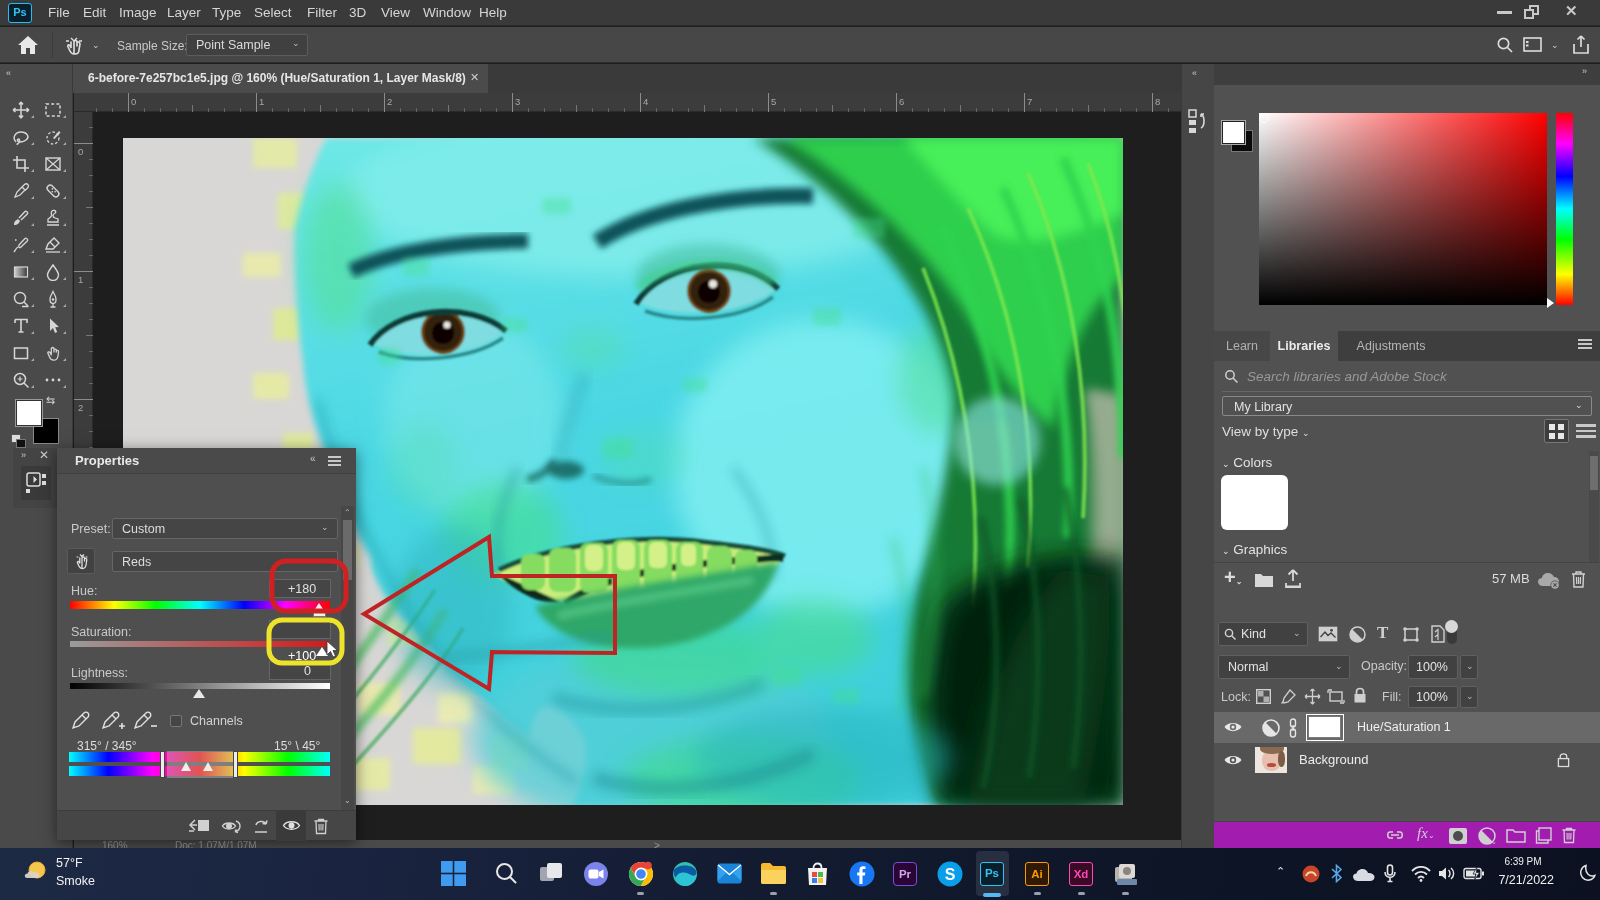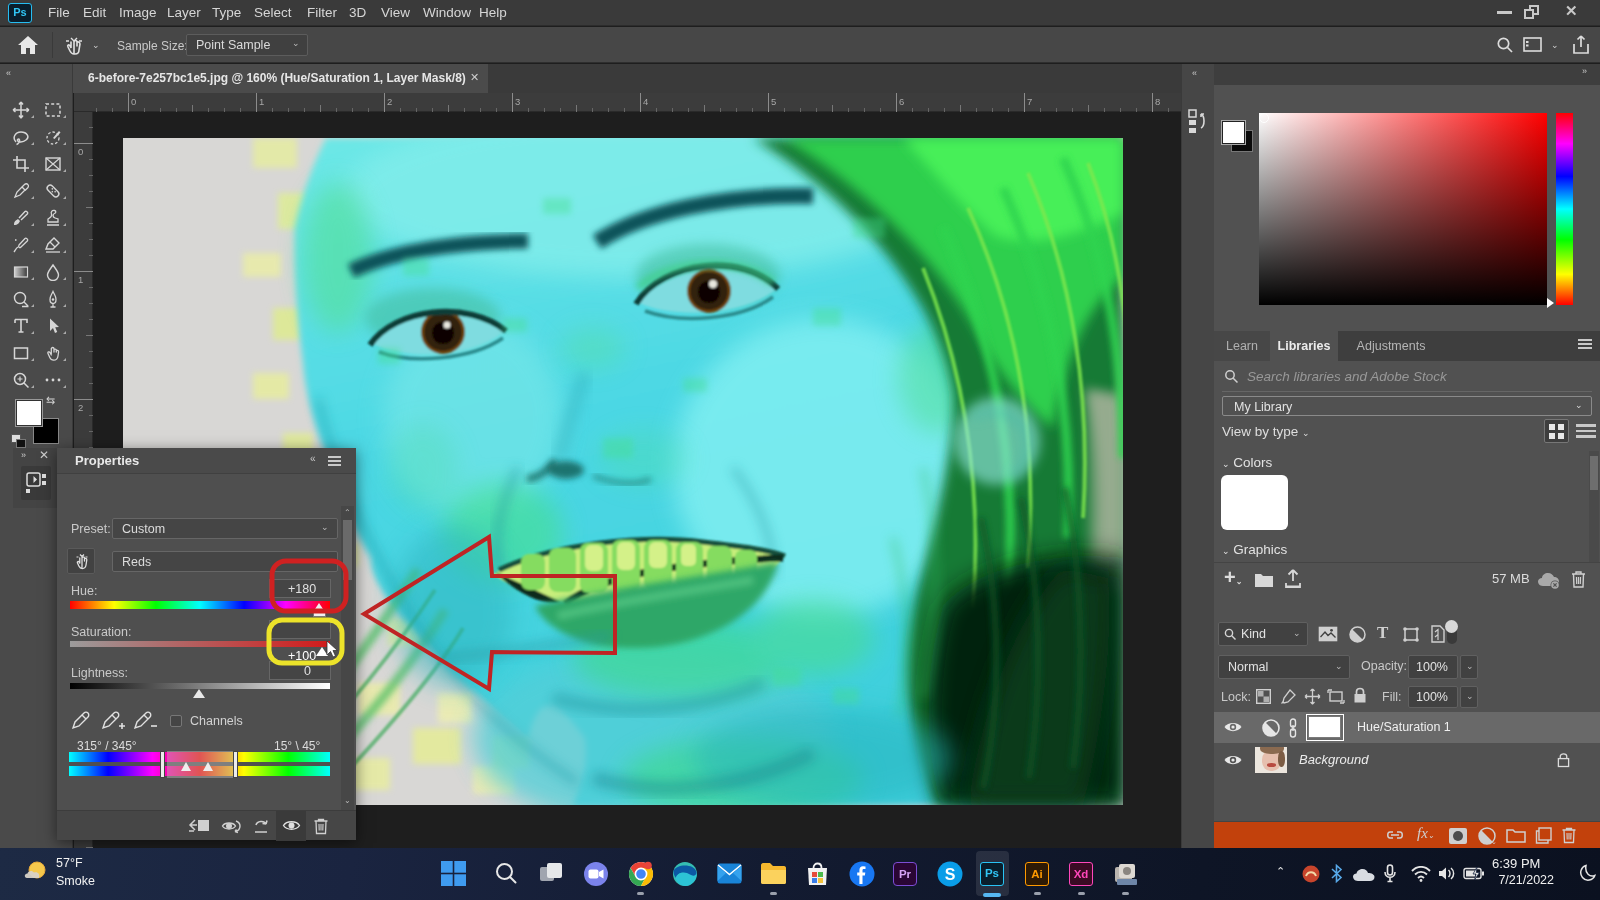--- a/index.html
+++ b/index.html
@@ -722,28 +722,28 @@
             <path d="M1.5 7 C5 1.5 15 1.5 18.5 7 C15 12.5 5 12.5 1.5 7 Z" fill="#e8e8e8"></path>
             <circle cx="10" cy="7" r="3.2" fill="#515151"></circle>
             <circle cx="10" cy="7" r="1.6" fill="#e8e8e8"></circle>
           </svg>
         <div class="abs" style="left:41px;top:2px;width:32px;height:26px;background:#ece6de;overflow:hidden;">
           <div class="abs" style="left:7px;top:3px;width:19px;height:21px;background:#e6bfae;border-radius:46%;"></div>
           <div class="abs" style="left:5px;top:-4px;width:24px;height:11px;background:#8a6a50;border-radius:45%;"></div>
           <div class="abs" style="left:23px;top:4px;width:7px;height:16px;background:#7c5c44;border-radius:45%;"></div>
           <div class="abs" style="left:12px;top:16px;width:9px;height:4px;background:#b84a40;border-radius:45%;"></div>
         </div>
-        <div class="abs" style="left:85px;top:7px;color:#ececec;font-size:13px;font-style:italic;">Background</div>
+        <div class="abs" style="left:85px;top:7px;color:#ececec;font-size:13px;">Background</div>
         <svg style="position:absolute;left:343px;top:7px;" width="13" height="16" viewBox="0 0 14 17">
             <rect x="1.5" y="7" width="11" height="8.5" fill="none" stroke="#dcdcdc" stroke-width="1.4"></rect>
             <path d="M3.5 7 L3.5 4.5 C3.5 1 10.5 1 10.5 4.5 L10.5 7" stroke="#dcdcdc" stroke-width="1.4" fill="none"></path>
           </svg>
       </div>
 
-      <div class="abs" style="left:0;top:203px;width:386px;height:27px;background:#c2410c;border-top:1px solid #444;">
+      <div class="abs" style="left:0;top:203px;width:386px;height:27px;background:#a21caf;border-top:1px solid #444;">
         <svg class="abs" style="left:170px;top:7px;" width="22" height="12" viewBox="0 0 22 12">
             <path d="M9 3 L6 3 C3 3 3 9 6 9 L9 9 M13 3 L16 3 C19 3 19 9 16 9 L13 9 M7 6 L15 6" stroke="#cfcfcf" stroke-width="1.5" fill="none"></path>
           </svg>
         <div class="abs" style="left:203px;top:3px;color:#cfcfcf;font-size:15px;font-style:italic;font-family:'Liberation Serif',serif;">fx<span style="font-size:8px;">⌄</span></div>
         <svg class="abs" style="left:234px;top:5px;" width="20" height="18" viewBox="0 0 20 18">
             <rect x="1" y="1" width="18" height="16" rx="2" fill="#cfcfcf"></rect>
             <circle cx="10" cy="9" r="5" fill="#4c4c4c"></circle>
           </svg>
         <svg class="abs" style="left:264px;top:5px;" width="18" height="18" viewBox="0 0 18 18">
             <circle cx="9" cy="9" r="8" fill="none" stroke="#cfcfcf" stroke-width="1.5"></circle>
@@ -869,20 +869,25 @@
             <circle cx="9.5" cy="7.5" r="3" fill="#e0e0e0"></circle>
           </svg>
       </div>
       <svg class="abs" style="left:256px;top:6px;" width="16" height="18" viewBox="0 0 16 18">
           <path d="M1.5 4 L14.5 4 M5.5 4 L5.5 2.5 L10.5 2.5 L10.5 4 M3 4 L3.5 16.5 L12.5 16.5 L13 4" stroke="#d0d0d0" stroke-width="1.3" fill="none"></path>
           <path d="M6 7 L6.2 13.5 M8 7 L8 13.5 M10 7 L9.8 13.5" stroke="#d0d0d0" stroke-width="1.1"></path>
         </svg>
     </div>
   </div>
 
+  <div class="abs" style="left:74px;top:840px;width:1107px;height:8px;background:#4a4a4a;overflow:hidden;">
+    <div class="abs" style="left:28px;top:0px;color:#9a9a9a;font-size:10px;">160%</div>
+    <div class="abs" style="left:101px;top:0px;color:#9a9a9a;font-size:10px;">Doc: 1.07M/1.07M</div>
+    <div class="abs" style="left:580px;top:0px;color:#9a9a9a;font-size:10px;">&gt;</div>
+  </div>
 
   <div class="abs" style="left:13px;top:448px;width:44px;height:60px;background:#444;z-index:5;">
     <div class="abs" style="left:8px;top:2px;color:#ccc;font-size:9px;">»</div>
     <div class="abs" style="left:26px;top:0px;color:#ccc;font-size:12px;">✕</div>
     <div class="abs" style="left:8px;top:18px;width:30px;height:34px;background:#3a3a3a;border-radius:2px;">
       <svg width="30" height="34" viewBox="0 0 30 34">
           <rect x="6" y="7" width="13" height="13" rx="2" stroke="#ddd" stroke-width="1.5" fill="none"></rect>
           <path d="M12.5 10 L16 13.5 L12.5 17 Z" fill="#ddd"></path>
           <rect x="21" y="8" width="4" height="4" fill="#ddd"></rect>
           <rect x="21" y="15" width="4" height="4" fill="#ddd"></rect>
@@ -1012,20 +1017,20 @@
         <path d="M1 6 L4 6 L8 2.5 L8 14.5 L4 11 L1 11 Z" fill="#e4e4e4"></path>
         <path d="M10.5 5 C12.5 6.8 12.5 10.2 10.5 12" stroke="#e4e4e4" stroke-width="1.5" fill="none"></path>
         <path d="M13 3 C16.5 5.8 16.5 11.2 13 14" stroke="#e4e4e4" stroke-width="1.5" fill="none"></path>
       </svg>
     <svg class="abs" style="left:1463px;top:18px;" width="23" height="15" viewBox="0 0 23 15">
         <rect x="1" y="2.5" width="17" height="10" rx="2" fill="none" stroke="#e4e4e4" stroke-width="1.4"></rect>
         <rect x="3" y="4.5" width="9" height="6" fill="#e4e4e4"></rect>
         <rect x="19" y="5.5" width="2" height="4" fill="#e4e4e4"></rect>
         <path d="M14 1 L10 8 L13 8 L11.5 14 L16.5 6.5 L13.3 6.5 Z" fill="#e4e4e4" stroke="#1b2742" stroke-width="0.8"></path>
       </svg>
-    <div class="abs" style="left:1492px;top:8px;width:62px;color:#f0f0f0;font-size:13px;text-align:left;">6:39 PM</div>
+    <div class="abs" style="left:1492px;top:8px;width:62px;color:#f0f0f0;font-size:10px;text-align:center;">6:39 PM</div>
     <div class="abs" style="left:1484px;top:25px;width:70px;color:#f0f0f0;font-size:12.5px;text-align:right;">7/21/2022</div>
     <svg class="abs" style="left:1578px;top:16px;" width="18" height="18" viewBox="0 0 18 18">
         <path d="M8 1.5 C3 3 1 9 4.5 13.5 C8 18 15 16.5 16.8 11.5 C12 13.5 6.5 9.5 8 1.5 Z" fill="none" stroke="#e4e4e4" stroke-width="1.5"></path>
       </svg>
   </div>
 
 </div>
 
 </body></html>

